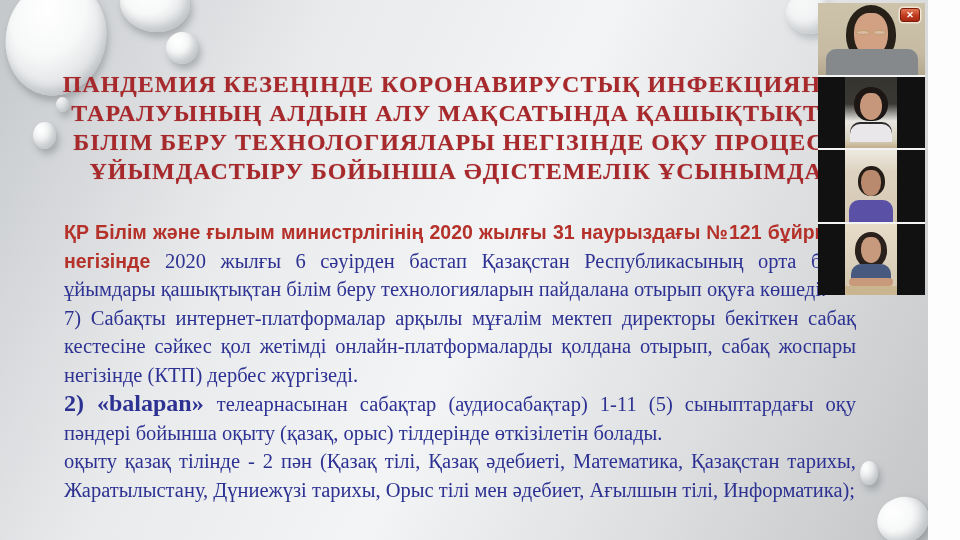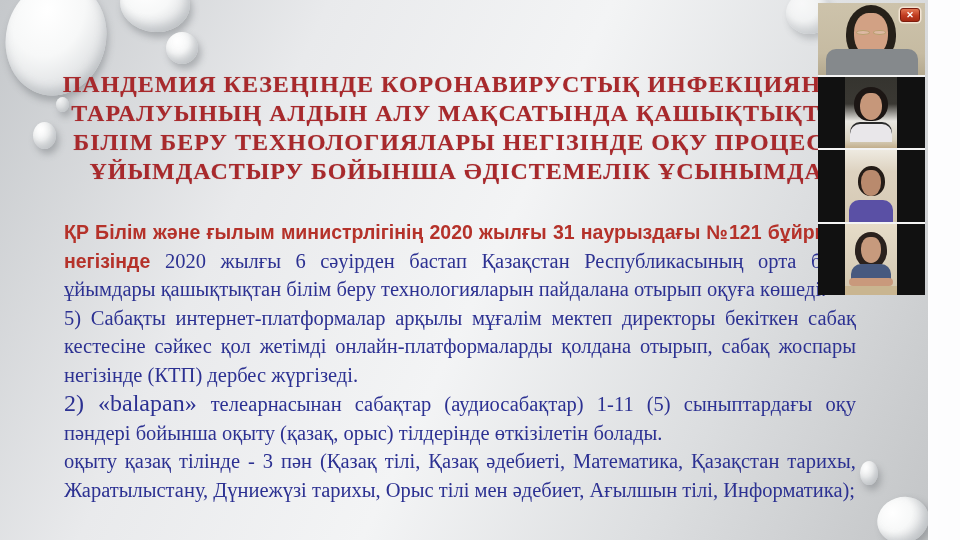--- a/index.html
+++ b/index.html
@@ -14,21 +14,21 @@
          box-shadow:3px 5px 7px rgba(110,115,120,.45), inset -4px -6px 9px rgba(150,155,160,.38);}
   .slide-title{position:absolute;top:70px;left:0;width:928px;text-align:center;
          font-weight:bold;font-size:24px;line-height:29px;letter-spacing:1px;
          color:#a8292c;text-shadow:0 0 1px rgba(130,30,30,.35);}
   .slide-title span{display:block;}
   .slide-body{position:absolute;top:218px;left:64px;width:792px;
          font-size:20.5px;line-height:28.5px;color:#2c3192;text-align:justify;}
   .slide-body p{margin:0;}
   .red-lead{color:#b5322a;font-family:"Liberation Sans",sans-serif;
          font-weight:bold;font-size:19.5px;}
-  .balapan-lead{font-weight:normal;font-size:24px;line-height:28px;}
+  .balapan-lead{font-weight:bold;font-size:24px;line-height:28px;}
 
   
   .gutter{position:absolute;left:928px;top:0;width:32px;height:540px;background:#fdfdfe;}
 
   
   .panel{position:absolute;left:818px;top:3px;width:107px;height:292px;
          background:#f4f4f4;display:flex;flex-direction:column;gap:2px;}
   .tile{position:relative;flex:1;overflow:hidden;background:#111;}
   .tile .strip{position:absolute;top:0;bottom:0;left:27px;width:52px;}
   
@@ -68,23 +68,23 @@
 
     <div class="slide-title">
       <span>ПАНДЕМИЯ КЕЗЕҢІНДЕ КОРОНАВИРУСТЫҚ ИНФЕКЦИЯНЫҢ</span>
       <span>ТАРАЛУЫНЫҢ АЛДЫН АЛУ МАҚСАТЫНДА ҚАШЫҚТЫҚТАН</span>
       <span>БІЛІМ БЕРУ ТЕХНОЛОГИЯЛАРЫ НЕГІЗІНДЕ ОҚУ ПРОЦЕСІН</span>
       <span>ҰЙЫМДАСТЫРУ БОЙЫНША ӘДІСТЕМЕЛІК ҰСЫНЫМДАР</span>
     </div>
 
     <div class="slide-body">
       <p><span class="red-lead">ҚР Білім және ғылым министрлігінің 2020 жылғы 31 наурыздағы №121 бұйрығы негізінде </span><span>2020 жылғы 6 сәуірден  бастап Қазақстан Республикасының орта білім ұйымдары қашықтықтан білім беру технологияларын пайдалана отырып оқуға көшеді.</span></p>
-      <p>5) Сабақты интернет-платформалар арқылы мұғалім мектеп директоры бекіткен сабақ кестесіне сәйкес қол жетімді онлайн-платформаларды қолдана отырып, сабақ жоспары негізінде (КТП) дербес жүргізеді.</p>
+      <p>7) Сабақты интернет-платформалар арқылы мұғалім мектеп директоры бекіткен сабақ кестесіне сәйкес қол жетімді онлайн-платформаларды қолдана отырып, сабақ жоспары негізінде (КТП) дербес жүргізеді.</p>
       <p><span class="balapan-lead">2) «balapan» </span><span>телеарнасынан сабақтар (аудиосабақтар) 1-11 (5) сыныптардағы оқу пәндері бойынша оқыту (қазақ, орыс) тілдерінде өткізілетін болады.</span></p>
-      <p>оқыту қазақ тілінде - 3 пән (Қазақ тілі, Қазақ әдебиеті, Математика, Қазақстан тарихы, Жаратылыстану, Дүниежүзі тарихы, Орыс тілі мен әдебиет, Ағылшын тілі, Информатика);</p>
+      <p>оқыту қазақ тілінде - 2 пән (Қазақ тілі, Қазақ әдебиеті, Математика, Қазақстан тарихы, Жаратылыстану, Дүниежүзі тарихы, Орыс тілі мен әдебиет, Ағылшын тілі, Информатика);</p>
     </div>
   </div>
 
   <div class="panel">
 
     <div class="tile t1">
       <div>
         <div class="hair" style="left:28px;top:2px;width:50px;height:58px;background:#262019;"></div>
         <div class="face" style="left:36px;top:10px;width:34px;height:44px;"></div>
         <div class="glasses" style="left:38px;top:27px;width:30px;">

